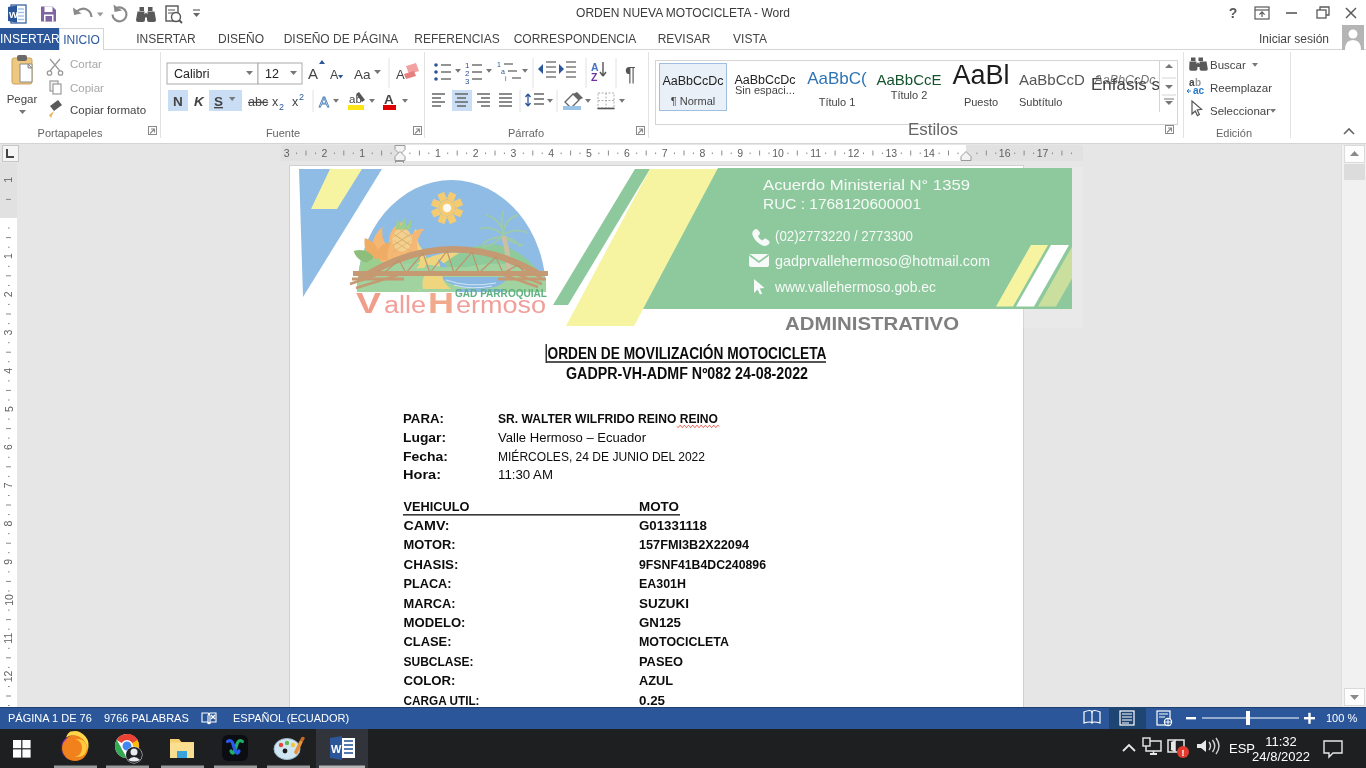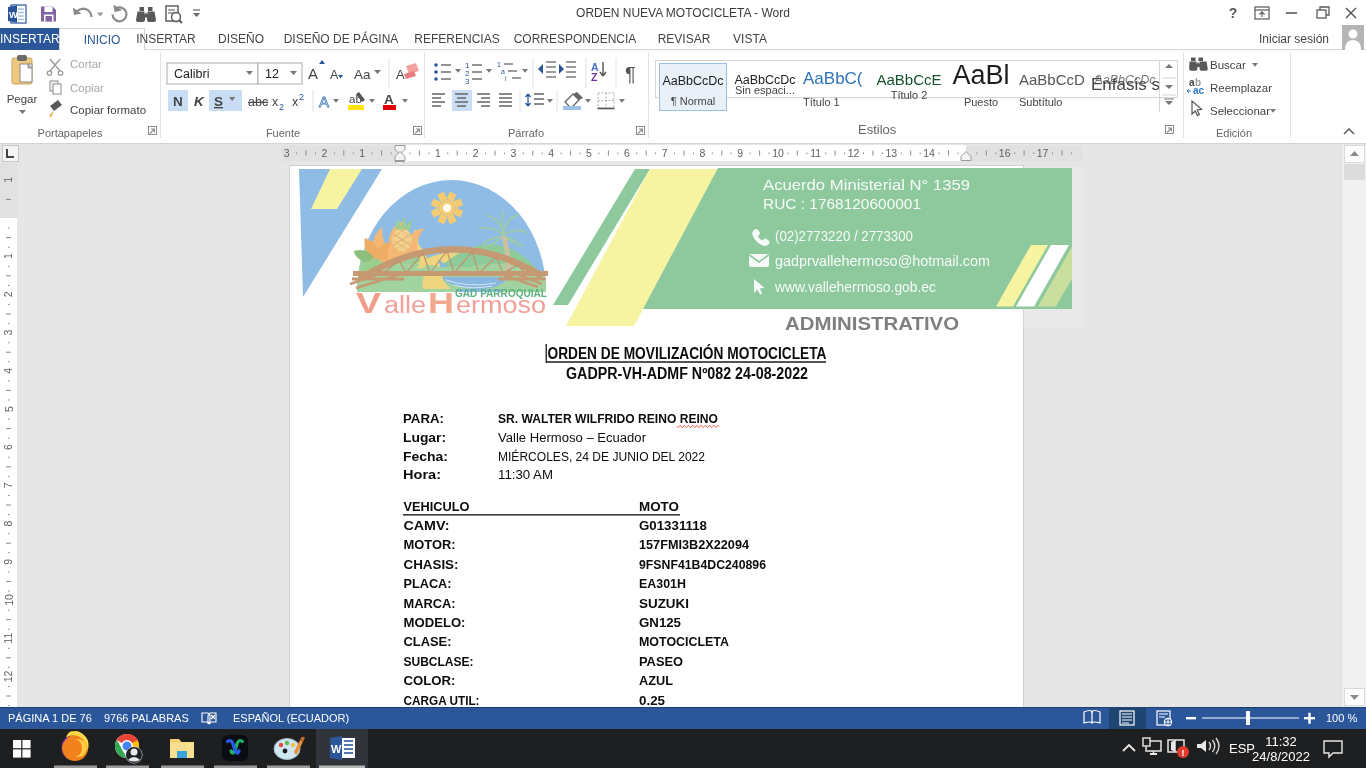--- a/index.html
+++ b/index.html
@@ -2,21 +2,21 @@
 <html><head><meta charset="utf-8"><style>
 *{margin:0;padding:0;box-sizing:border-box}
 body{width:1366px;height:768px;overflow:hidden;font-family:"Liberation Sans",sans-serif}
 #app{position:relative;width:1366px;height:768px;background:#fff}
 .abs{position:absolute}
 .titlebar{position:absolute;left:0;top:0;width:1366px;height:28px;background:#fff}
 .tabs{position:absolute;left:0;top:28px;width:1366px;height:22px;background:#fff;border-bottom:1px solid #d4d4d4}
 .tab{position:absolute;top:0;height:22px;line-height:22px;font-size:12px;color:#444;text-align:center}
 .ribbon{position:absolute;left:0;top:50px;width:1366px;height:94px;background:#fff;border-bottom:1px solid #d4d4d4}
 .gsep{position:absolute;top:2px;width:1px;height:86px;background:#e2e2e2}
-.glabel{position:absolute;top:73px;height:14px;line-height:14px;font-size:13px;color:#666;text-align:left;width:120px}
+.glabel{position:absolute;top:73px;height:14px;line-height:14px;font-size:17px;color:#666;text-align:right;width:120px}
 .rulerrow{position:absolute;left:0;top:144px;width:1366px;height:19px;background:#e6e6e6}
 .docarea{position:absolute;left:0;top:163px;width:1366px;height:544px;background:#e6e6e6}
 .page{position:absolute;left:289px;top:2px;width:735px;height:542px;background:#fff;border:1px solid #d0d0d0;border-bottom:none}
 .statusbar{position:absolute;left:0;top:707px;width:1366px;height:22px;background:#2b579a;color:#fff;font-size:11px}
 .taskbar{position:absolute;left:0;top:729px;width:1366px;height:39px;background:#1d1f21}
 .st{position:absolute;top:0;height:22px;line-height:22px}
 svg{display:block}
 </style></head><body>
 <div id="app">
 <div class="titlebar">
@@ -73,21 +73,21 @@
           <path d="M1320,10 v-3 h9 v8 h-3"></path>
         </g>
   <g stroke="#595959" stroke-width="1.5">
           <line x1="1346" y1="8" x2="1356" y2="18"></line>
           <line x1="1356" y1="8" x2="1346" y2="18"></line>
         </g>
 </svg>
     </div>
 <div class="tabs">
 <div class="tab" style="left:0;width:59px;background:#2b579a;color:#fff">INSERTAR</div>
-<div class="tab" style="left:59px;width:86px;color:#2b579a;background:#fff;border:1px solid #d4d4d4;border-bottom:none;height:23px">INICIO</div>
+<div class="tab" style="left:59px;width:45px;color:#2b579a;background:#fff;border:1px solid #d4d4d4;border-bottom:none;height:23px">INICIO</div>
 <div class="tab" style="left:131px;width:70px">INSERTAR</div>
 <div class="tab" style="left:213px;width:56px">DISEÑO</div>
 <div class="tab" style="left:282px;width:118px">DISEÑO DE PÁGINA</div>
 <div class="tab" style="left:413px;width:88px">REFERENCIAS</div>
 <div class="tab" style="left:512px;width:126px">CORRESPONDENCIA</div>
 <div class="tab" style="left:653px;width:62px">REVISAR</div>
 <div class="tab" style="left:726px;width:48px">VISTA</div>
 <div class="tab" style="left:1253px;width:82px;color:#444">Iniciar sesión</div>
 <div style="position:absolute;left:1342px;top:-3px;width:22px;height:25px;background:#b5b5b5">
 <svg width="22" height="25">
@@ -264,30 +264,30 @@
           <line x1="172.4" y1="58.5" x2="189.6" y2="58.5" stroke="#555" stroke-width="1.6"></line>
         </g>
         <path d="M194,49 l3,3.8 3,-3.8 z" fill="#777"></path>
 <text x="101" y="87" font-size="11" fill="#666" text-anchor="middle">Párrafo</text>
 <g stroke="#8a8a8a" fill="none">
           <rect x="211.5" y="76.5" width="8" height="8"></rect>
           <path d="M214,79 h3.5 v3.5 m0,-3.5 l-4.5,4.5" stroke-width="1.1"></path>
         </g>
 </svg>
       <div class="gsep" style="left:648px"></div>
-      <div class="abs" style="left:655px;top:10px;width:523px;height:38px;border:1px solid #d4d4d4;background:#fff">
+      <div class="abs" style="left:655px;top:10px;width:523px;height:65px;border:1px solid #d4d4d4;background:#fff">
         <div style="position:absolute;left:3px;top:2px;width:68px;height:48px;background:#e9f0f8;border:1px solid #9ebfe0;text-align:center;overflow:hidden">
           <div style="font-size:12.5px;color:#222;font-style:normal;position:absolute;top:9px;width:100%;line-height:16.5px;white-space:nowrap;overflow:hidden">AaBbCcDc</div>
           <div style="font-size:11px;color:#444;position:absolute;bottom:3px;width:100%;white-space:nowrap">¶ Normal</div>
         </div>
         <div style="position:absolute;left:75px;top:2px;width:68px;height:48px;text-align:center;overflow:hidden">
           <div style="font-size:12.5px;color:#222;font-style:normal;position:absolute;top:9px;width:100%;line-height:16.5px;white-space:nowrap;overflow:hidden">AaBbCcDc</div>
           <div style="font-size:11px;color:#444;position:absolute;bottom:15px;width:100%;white-space:nowrap">Sin espaci...</div>
         </div>
-        <div style="position:absolute;left:147px;top:2px;width:68px;height:48px;text-align:left;overflow:hidden">
+        <div style="position:absolute;left:147px;top:2px;width:68px;height:48px;text-align:center;overflow:hidden">
           <div style="font-size:17px;color:#2e74b5;font-style:normal;position:absolute;top:5px;width:100%;line-height:21px;white-space:nowrap;overflow:hidden">AaBbC(</div>
           <div style="font-size:11px;color:#444;position:absolute;bottom:3px;width:100%;white-space:nowrap">Título 1</div>
         </div>
         <div style="position:absolute;left:219px;top:2px;width:68px;height:48px;text-align:center;overflow:hidden">
           <div style="font-size:15px;color:#14532d;font-style:normal;position:absolute;top:7px;width:100%;line-height:19px;white-space:nowrap;overflow:hidden">AaBbCcE</div>
           <div style="font-size:11px;color:#444;position:absolute;bottom:10px;width:100%;white-space:nowrap">Título 2</div>
         </div>
         <div style="position:absolute;left:291px;top:2px;width:68px;height:48px;text-align:center;overflow:hidden">
           <div style="font-size:27px;color:#1d1d1d;font-style:normal;position:absolute;top:-3px;width:100%;line-height:31px;white-space:nowrap;overflow:hidden">AaBl</div>
           <div style="font-size:11px;color:#444;position:absolute;bottom:3px;width:100%;white-space:nowrap">Puesto</div>

